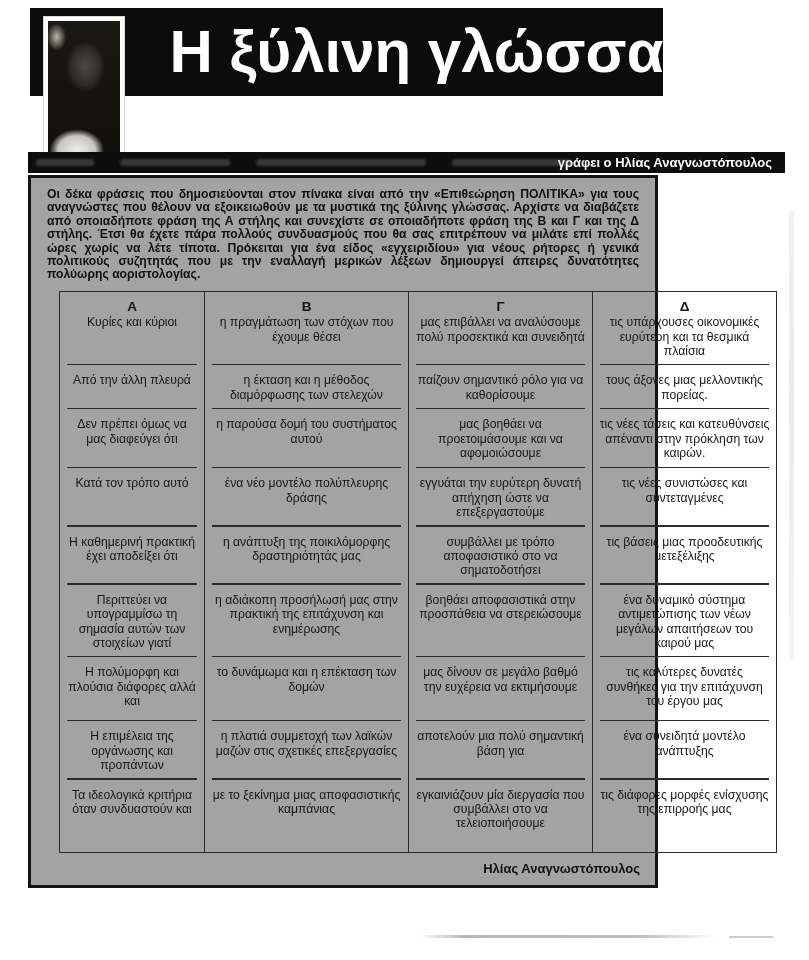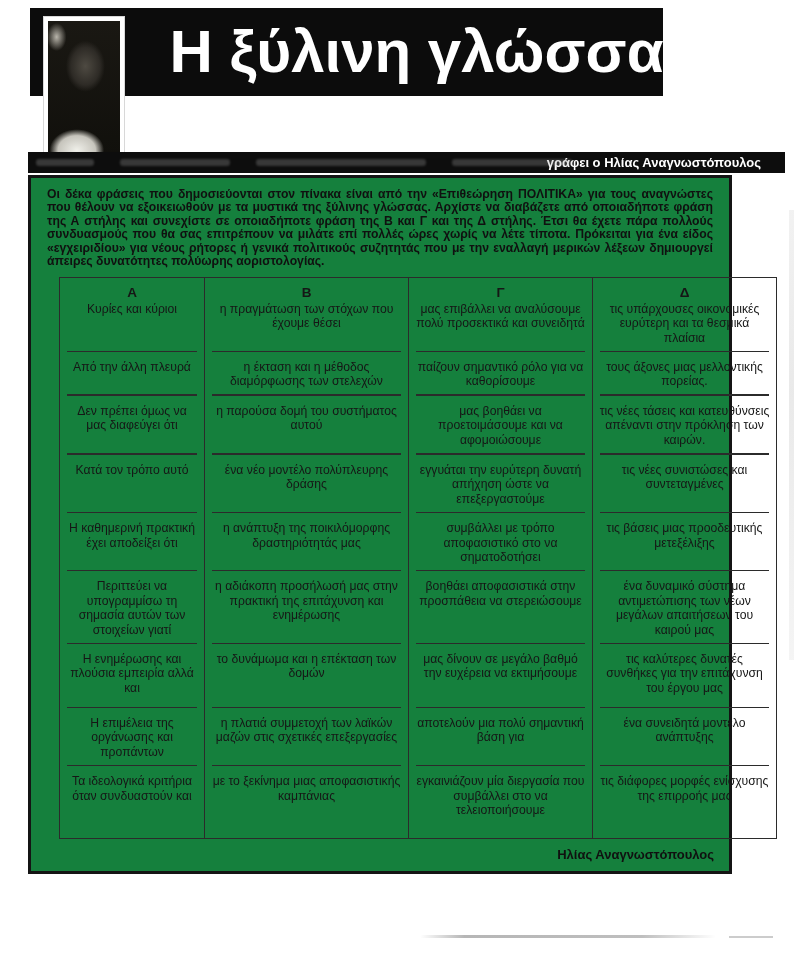--- a/index.html
+++ b/index.html
@@ -35,31 +35,31 @@
     display:flex; align-items:center; justify-content:center; padding-left:100px;
     background:#fff;
   }
   .subtitle {
     color:#0d0d0d; font-weight:bold; font-size:40px; letter-spacing:-1px;
     white-space:nowrap; line-height:1;
   }
   .byline-strip {
     position:absolute; left:28px; top:152px; width:757px; height:21px;
     background:#0d0d0d; display:flex; align-items:center; justify-content:flex-end;
-    padding-right:24px;
+    padding-right:13px;
   }
   .byline { color:#fff; font-weight:bold; font-size:13px; white-space:nowrap; }
   .noise-group { position:absolute; left:8px; top:7px; display:flex; gap:26px; }
   .noise { height:7px; background:rgba(170,170,170,.28); border-radius:3px; filter:blur(1px); }
   .noise.n1 { width:58px; } .noise.n2 { width:110px; } .noise.n3 { width:170px; } .noise.n4 { width:120px; }
 
   
   .content-box {
-    position:absolute; left:28px; top:175px; width:704px;
-    border:3px solid #141414; background:#15803d;
+    position:absolute; left:28px; top:175px; width:630px;
+    border:3px solid #141414; background:#a3a3a3;
     padding:8px 11px 9px 11px;
   }
   .intro {
     font-weight:bold; font-size:12.2px; line-height:13.4px; text-align:justify;
     color:#101010; padding:2px 5px 0 5px;
   }
 
   table.grid-table {
     margin:9px 0 0 17px; width:716px;
     border-collapse:separate; border-spacing:0;
@@ -162,21 +162,21 @@
           <td>συμβάλλει με τρόπο αποφασιστικό στο να σηματοδοτήσει</td>
           <td>τις βάσεις μιας προοδευτικής μετεξέλιξης</td>
         </tr>
         <tr class="r6">
           <td>Περιττεύει να υπογραμμίσω τη σημασία αυτών των στοιχείων γιατί</td>
           <td>η αδιάκοπη προσήλωσή μας στην πρακτική της επιτάχυνση και ενημέρωσης</td>
           <td>βοηθάει αποφασιστικά στην προσπάθεια να στερειώσουμε</td>
           <td>ένα δυναμικό σύστημα αντιμετώπισης των νέων μεγάλων απαιτήσεων του καιρού μας</td>
         </tr>
         <tr class="r7">
-          <td>Η ενημέρωσης και πλούσια εμπειρία αλλά και</td>
+          <td>Η πολύμορφη και πλούσια διάφορες αλλά και</td>
           <td>το δυνάμωμα και η επέκταση των δομών</td>
           <td>μας δίνουν σε μεγάλο βαθμό την ευχέρεια να εκτιμήσουμε</td>
           <td>τις καλύτερες δυνατές συνθήκες για την επιτάχυνση του έργου μας</td>
         </tr>
         <tr class="r8">
           <td>Η επιμέλεια της οργάνωσης και προπάντων</td>
           <td>η πλατιά συμμετοχή των λαϊκών μαζών στις σχετικές επεξεργασίες</td>
           <td>αποτελούν μια πολύ σημαντική βάση για</td>
           <td>ένα συνειδητά μοντέλο ανάπτυξης</td>
         </tr>

